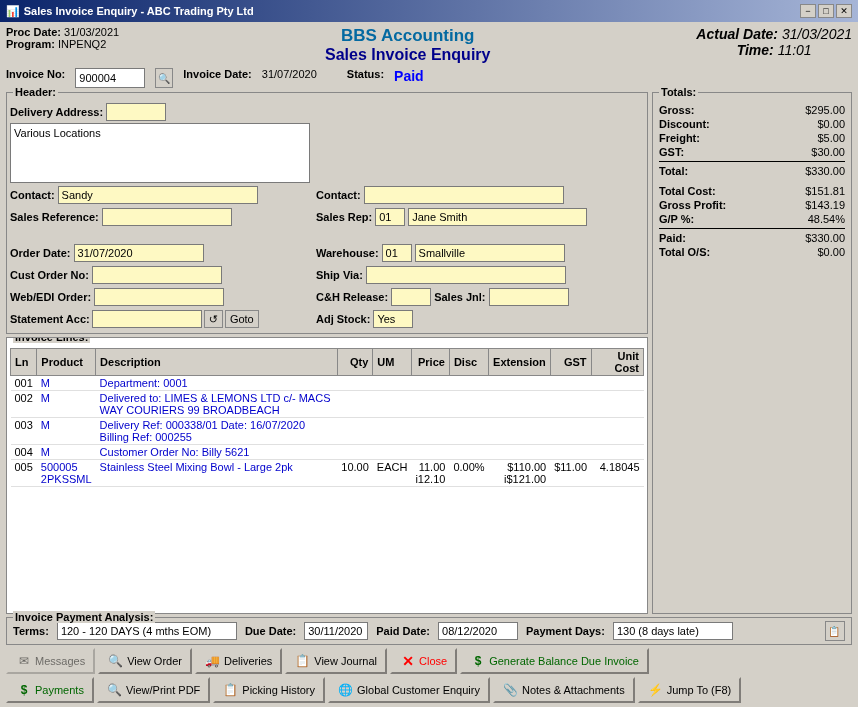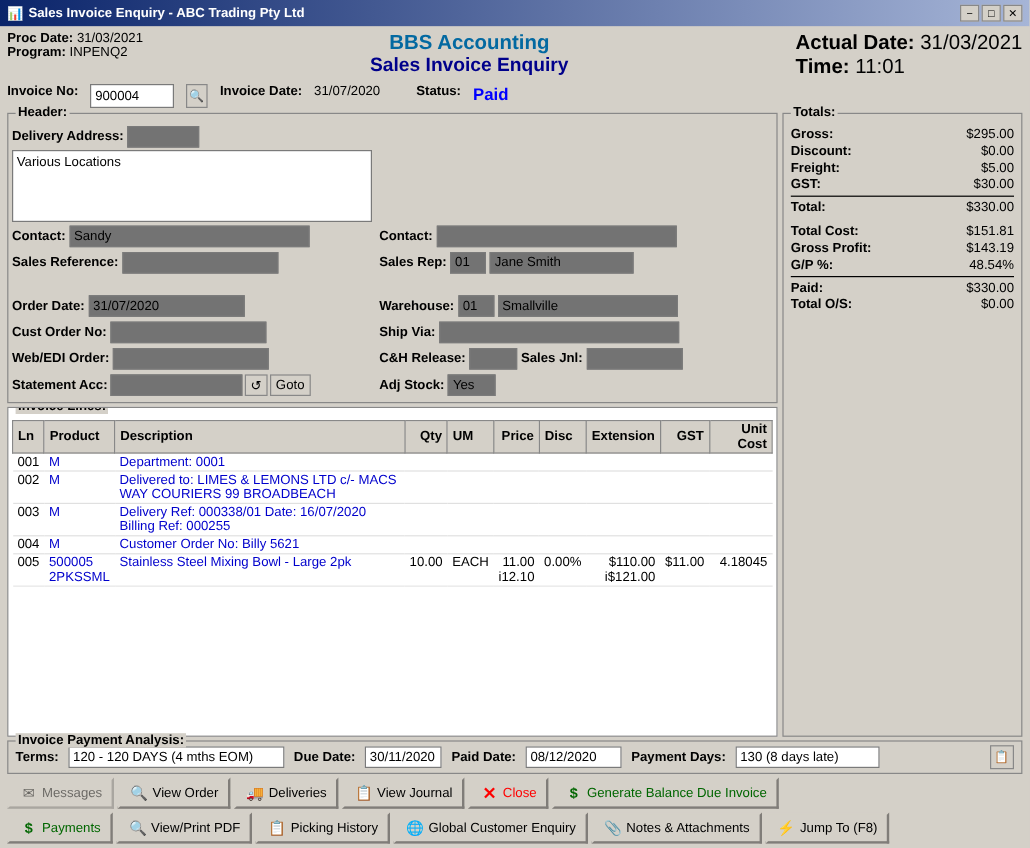--- a/index.html
+++ b/index.html
@@ -36,21 +36,21 @@
     .top-info {
       display: flex;
       justify-content: space-between;
       align-items: flex-start;
       margin-bottom: 4px;
     }
     .top-left { font-size: 11px; }
     .top-center { text-align: center; }
     .top-center .company-name { font-size: 17px; font-weight: bold; color: #0369a1; }
     .top-center .module-name { font-size: 16px; font-weight: bold; color: #00008b; }
-    .top-right { text-align: left; font-size: 17px; }
+    .top-right { text-align: center; font-size: 14px; font-style: italic; }
 
     
     .invoice-row {
       display: flex;
       align-items: flex-start;
       gap: 10px;
       margin-bottom: 4px;
       font-size: 11px;
     }
     .invoice-row label { font-weight: bold; }
@@ -100,21 +100,21 @@
     .field-row {
       display: flex;
       align-items: center;
       gap: 3px;
       margin-bottom: 2px;
       font-size: 11px;
     }
     .field-label { font-weight: bold; white-space: nowrap; }
     .field-input {
       border: 1px solid #7a7a7a;
-      background: #737373;
+      background: #fef9c3;
       height: 18px;
       padding: 1px 3px;
       font-size: 11px;
     }
     .field-input-blue {
       background: #b8d4f8;
       border: 1px solid #7a7a7a;
       height: 18px;
       padding: 1px 3px;
       font-size: 11px;
@@ -324,21 +324,21 @@
         </div>
 
         <div style="display: grid; grid-template-columns: 300px 1fr; gap: 6px; margin-top: 2px;">
           <div class="field-row">
             <span class="field-label">Sales Reference:</span>
             <input class="field-input" type="text" style="width: 130px;" value="">
           </div>
           <div class="field-row">
             <span class="field-label">Sales Rep:</span>
             <input class="field-input" type="text" style="width: 30px;" value="01">
-            <input class="field-input" type="text" style="width: 120px;" value="Jane Smith">
+            <input class="field-input" type="text" style="width: 179px;" value="Jane Smith">
           </div>
         </div>
 
         <div style="display: grid; grid-template-columns: 300px 1fr; gap: 6px; margin-top: 16px;">
           <div class="field-row">
             <span class="field-label">Order Date:</span>
             <input class="field-input" type="text" style="width: 130px;" value="31/07/2020">
           </div>
           <div class="field-row">
             <span class="field-label">Warehouse:</span>

